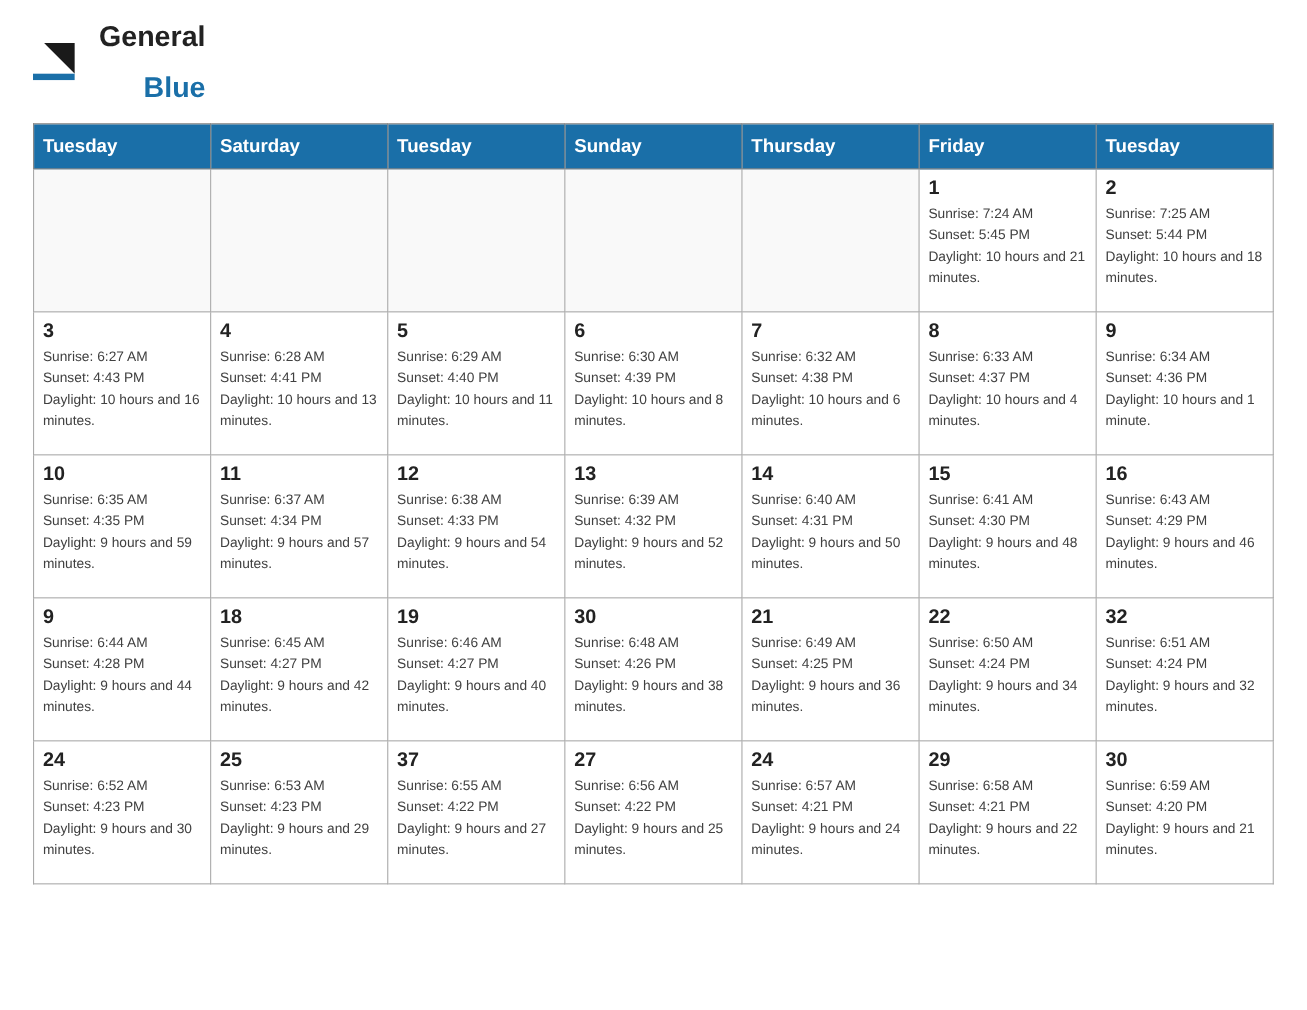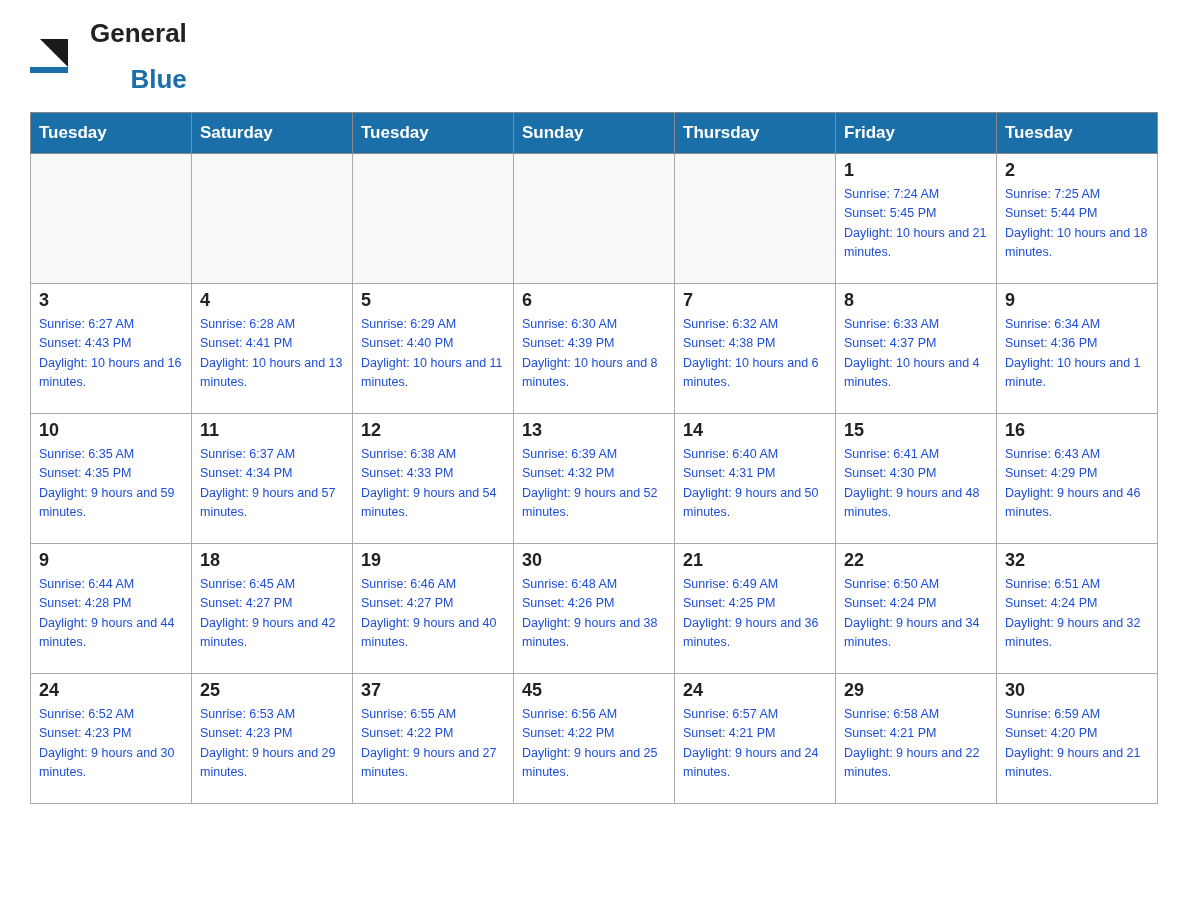--- a/index.html
+++ b/index.html
@@ -59,21 +59,21 @@
     }
     .day-number {
       font-size: 18px;
       font-weight: bold;
       color: #222;
       display: block;
       margin-bottom: 4px;
     }
     .day-info {
       font-size: 12.5px;
-      color: #1d4ed8;
+      color: #404040;
       line-height: 1.55;
     }
     .empty-cell {
       background: #f9f9f9;
     }
     .logo-wrapper {
       display: flex;
       align-items: center;
       gap: 20px;
       text-align: right;
@@ -247,21 +247,21 @@
         </td>
         <td>
           <span class="day-number">25</span>
           <div class="day-info">Sunrise: 6:53 AM<br>Sunset: 4:23 PM<br>Daylight: 9 hours and 29 minutes.</div>
         </td>
         <td>
           <span class="day-number">37</span>
           <div class="day-info">Sunrise: 6:55 AM<br>Sunset: 4:22 PM<br>Daylight: 9 hours and 27 minutes.</div>
         </td>
         <td>
-          <span class="day-number">45</span>
+          <span class="day-number">27</span>
           <div class="day-info">Sunrise: 6:56 AM<br>Sunset: 4:22 PM<br>Daylight: 9 hours and 25 minutes.</div>
         </td>
         <td>
           <span class="day-number">24</span>
           <div class="day-info">Sunrise: 6:57 AM<br>Sunset: 4:21 PM<br>Daylight: 9 hours and 24 minutes.</div>
         </td>
         <td>
           <span class="day-number">29</span>
           <div class="day-info">Sunrise: 6:58 AM<br>Sunset: 4:21 PM<br>Daylight: 9 hours and 22 minutes.</div>
         </td>

